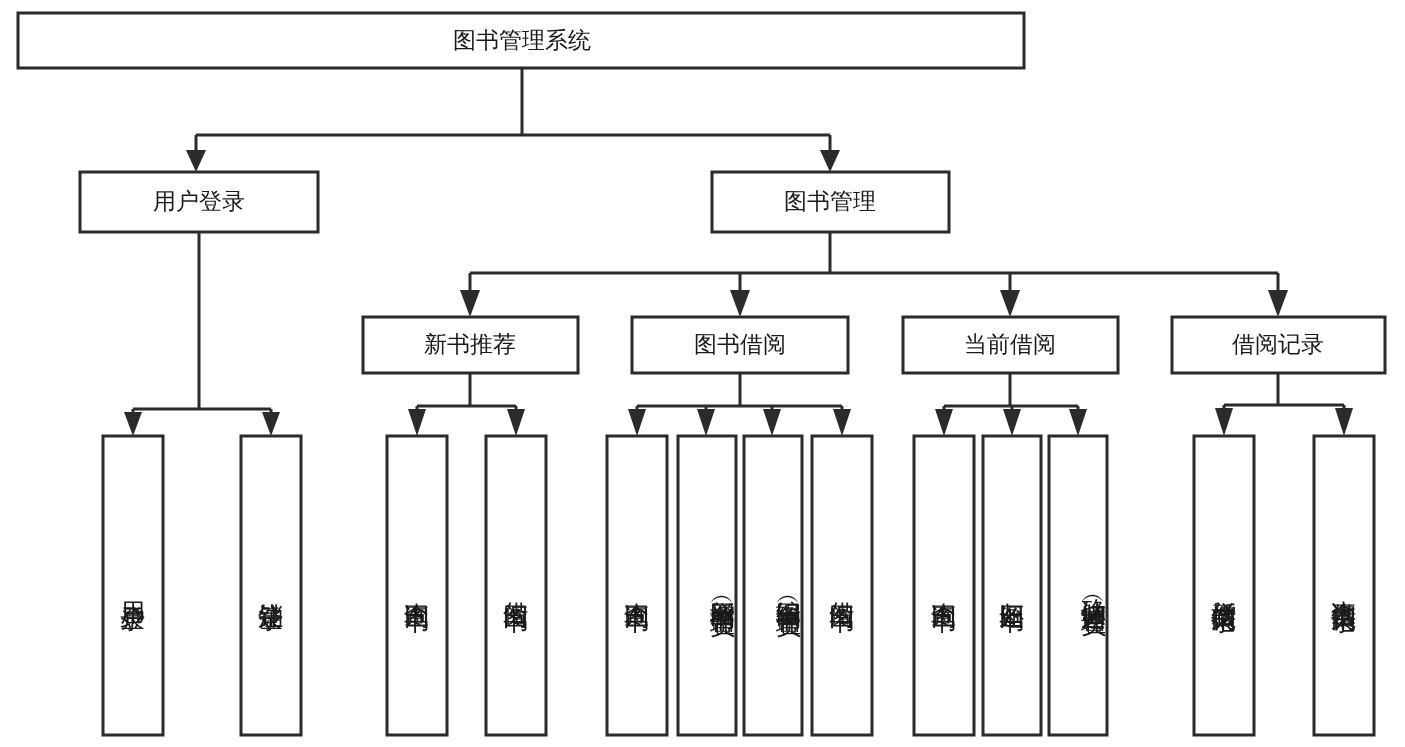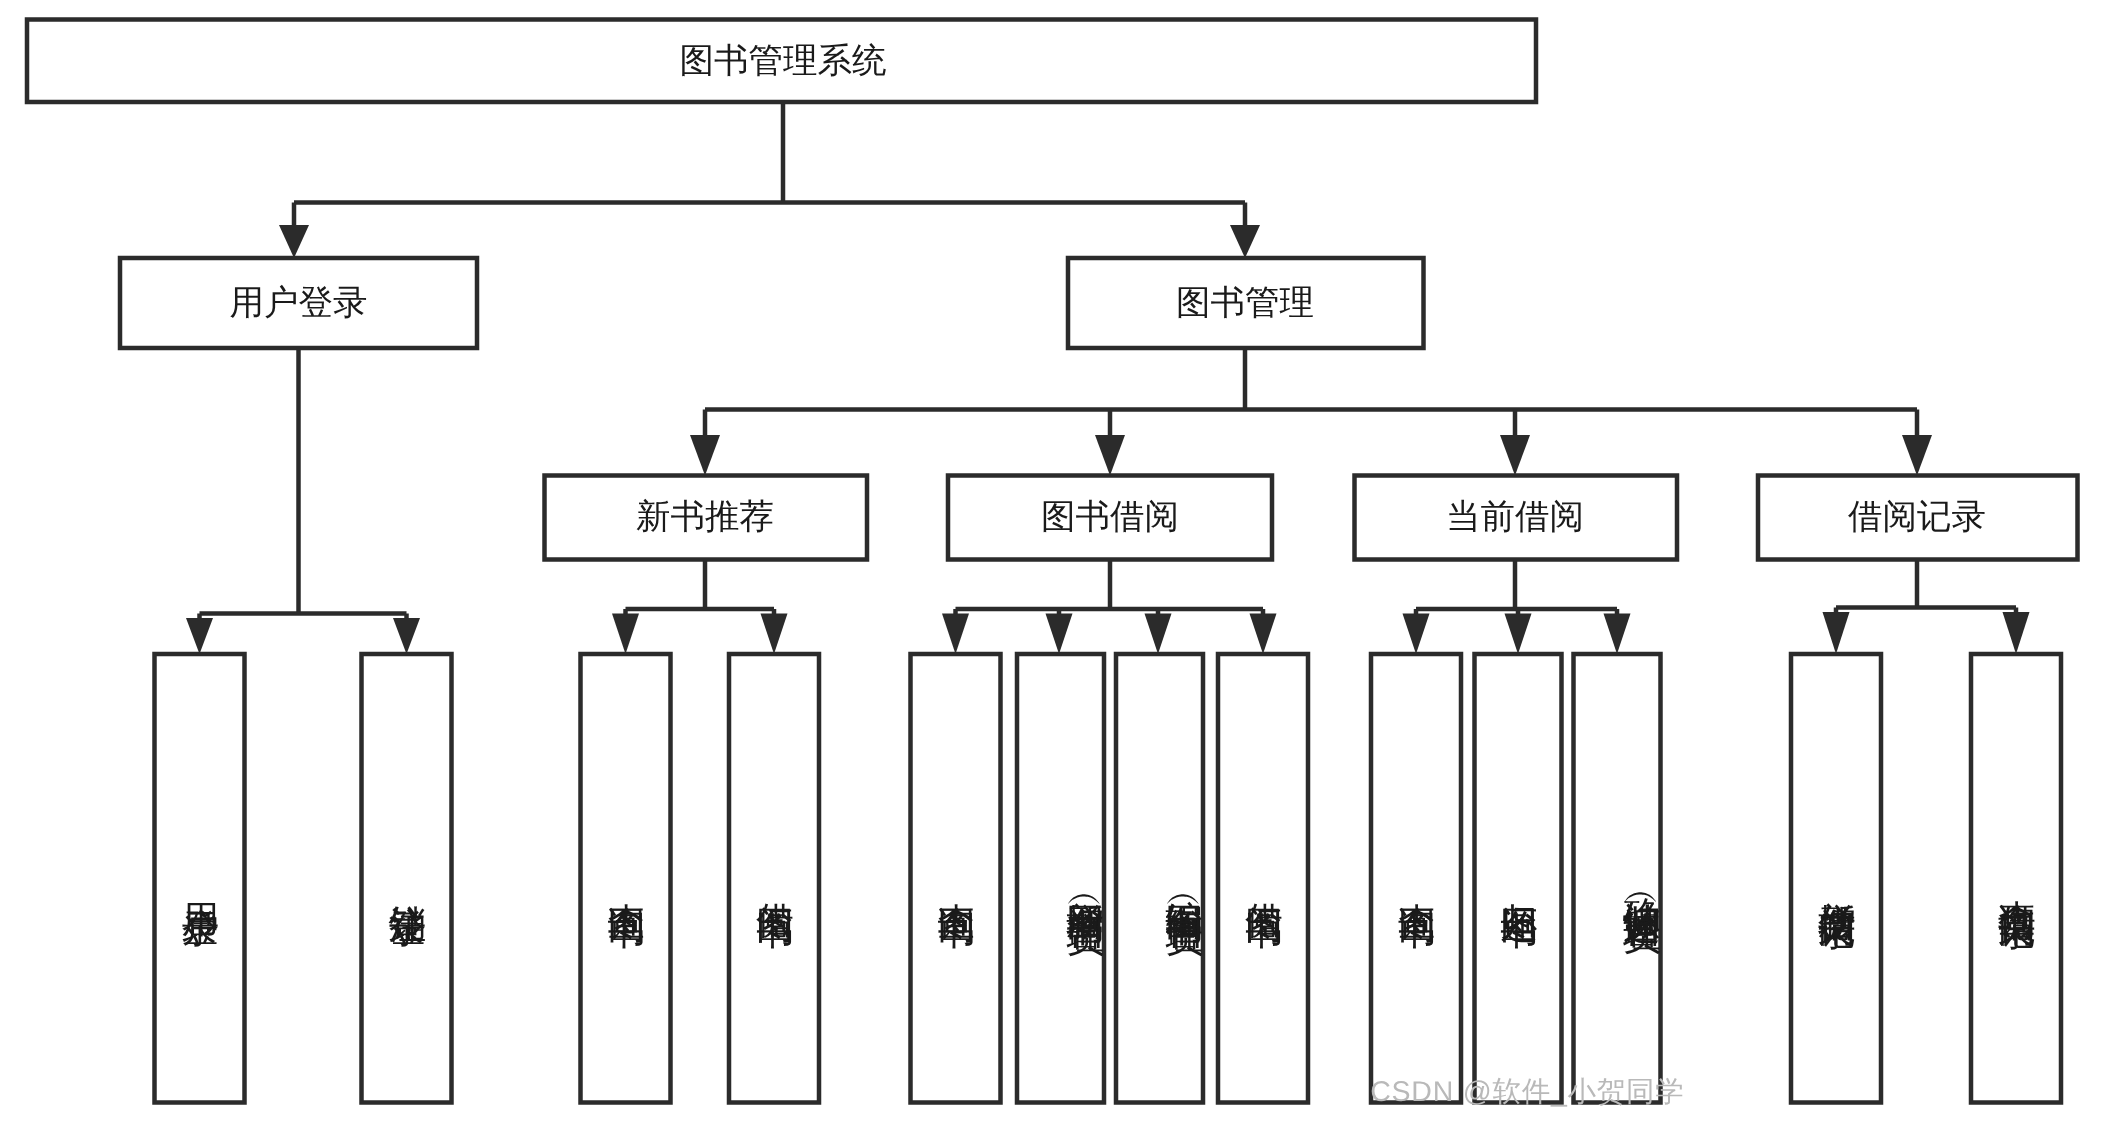--- a/index.html
+++ b/index.html
@@ -218,15 +218,14 @@
   <div class="leaf-label" style="left:744px; top:436px; width:58px; height:299px; display:flex; align-items:flex-start; justify-content:center; padding-top:6px; box-sizing:border-box;">编辑图书（管理员）</div>
   <div class="leaf-label" style="left:812px; top:436px; width:60px; height:299px; display:flex; align-items:center; justify-content:center;">借阅图书</div>
 
   <div class="leaf-label" style="left:914px; top:436px; width:60px; height:299px; display:flex; align-items:center; justify-content:center;">查询图书</div>
   <div class="leaf-label" style="left:983px; top:436px; width:58px; height:299px; display:flex; align-items:center; justify-content:center;">归还图书</div>
   <div class="leaf-label" style="left:1049px; top:436px; width:58px; height:299px; display:flex; align-items:flex-start; justify-content:center; padding-top:4px; box-sizing:border-box;">确认归还（管理员）</div>
 
   <div class="leaf-label" style="left:1194px; top:436px; width:60px; height:299px; display:flex; align-items:center; justify-content:center;">新增借阅记录</div>
   <div class="leaf-label" style="left:1314px; top:436px; width:60px; height:299px; display:flex; align-items:center; justify-content:center;">查询借阅记录</div>
 
-  <div class="watermark">CSDN @软件_小贺同学</div>
 
 </div>
 
 </body></html>

